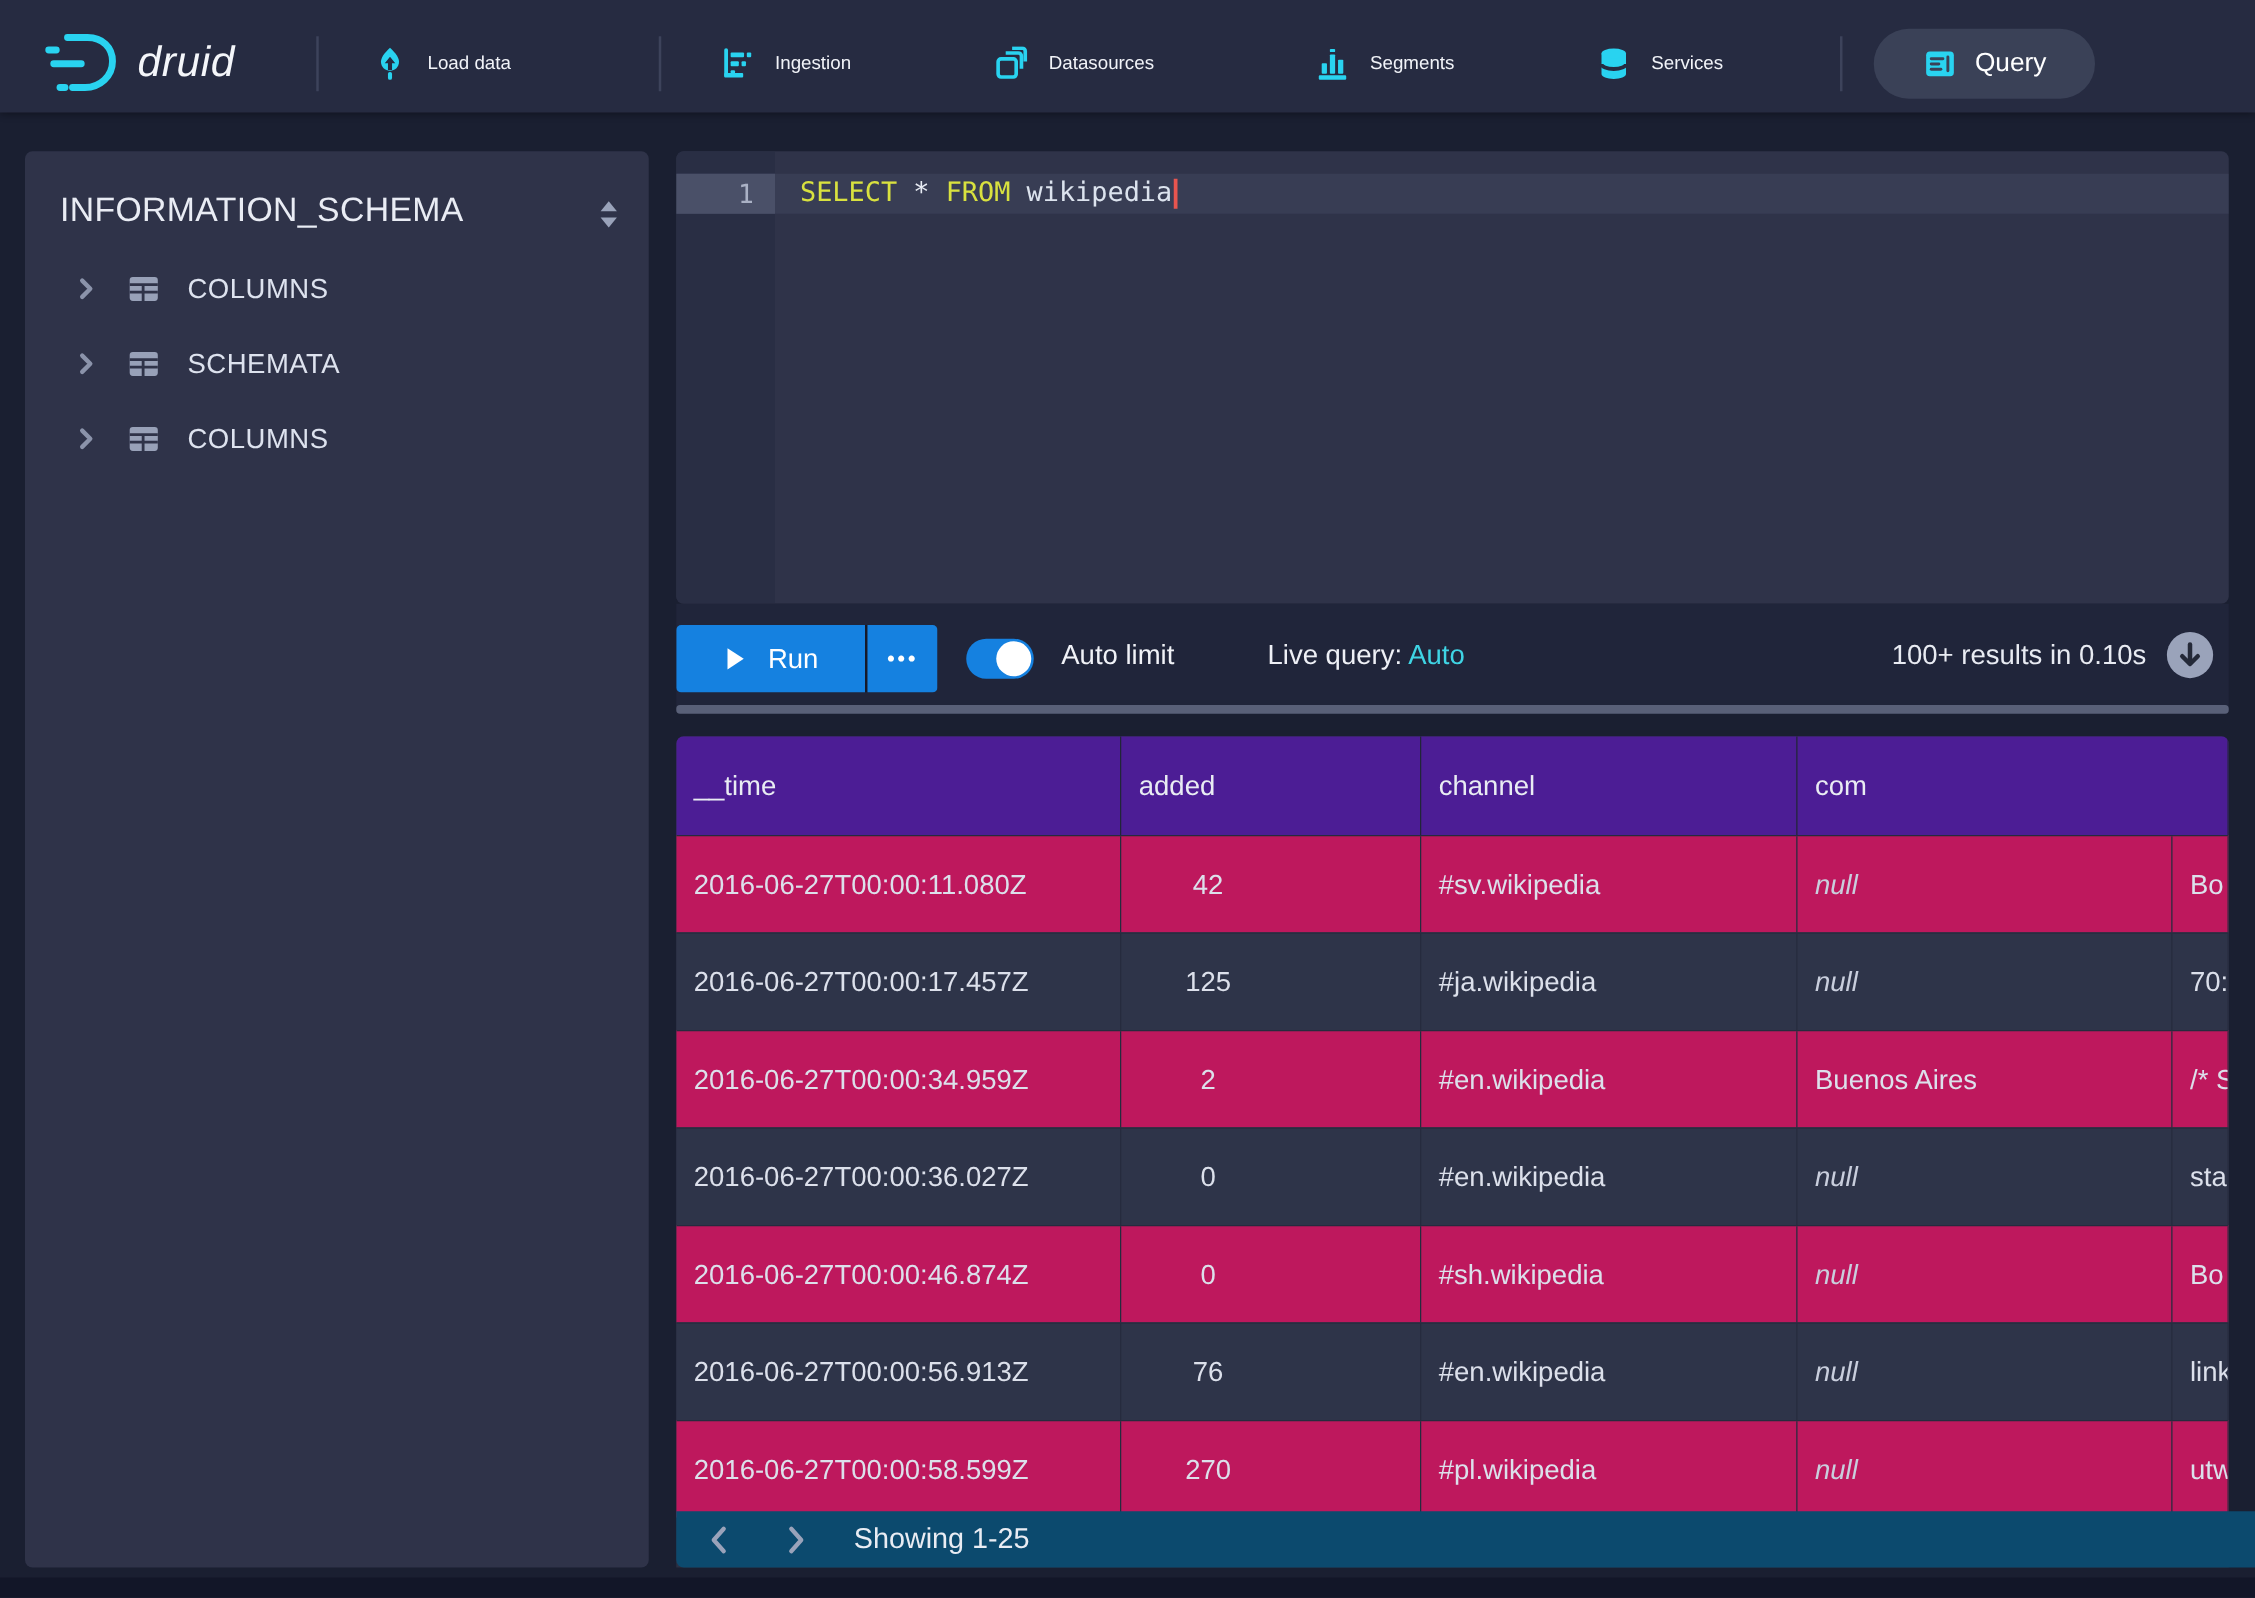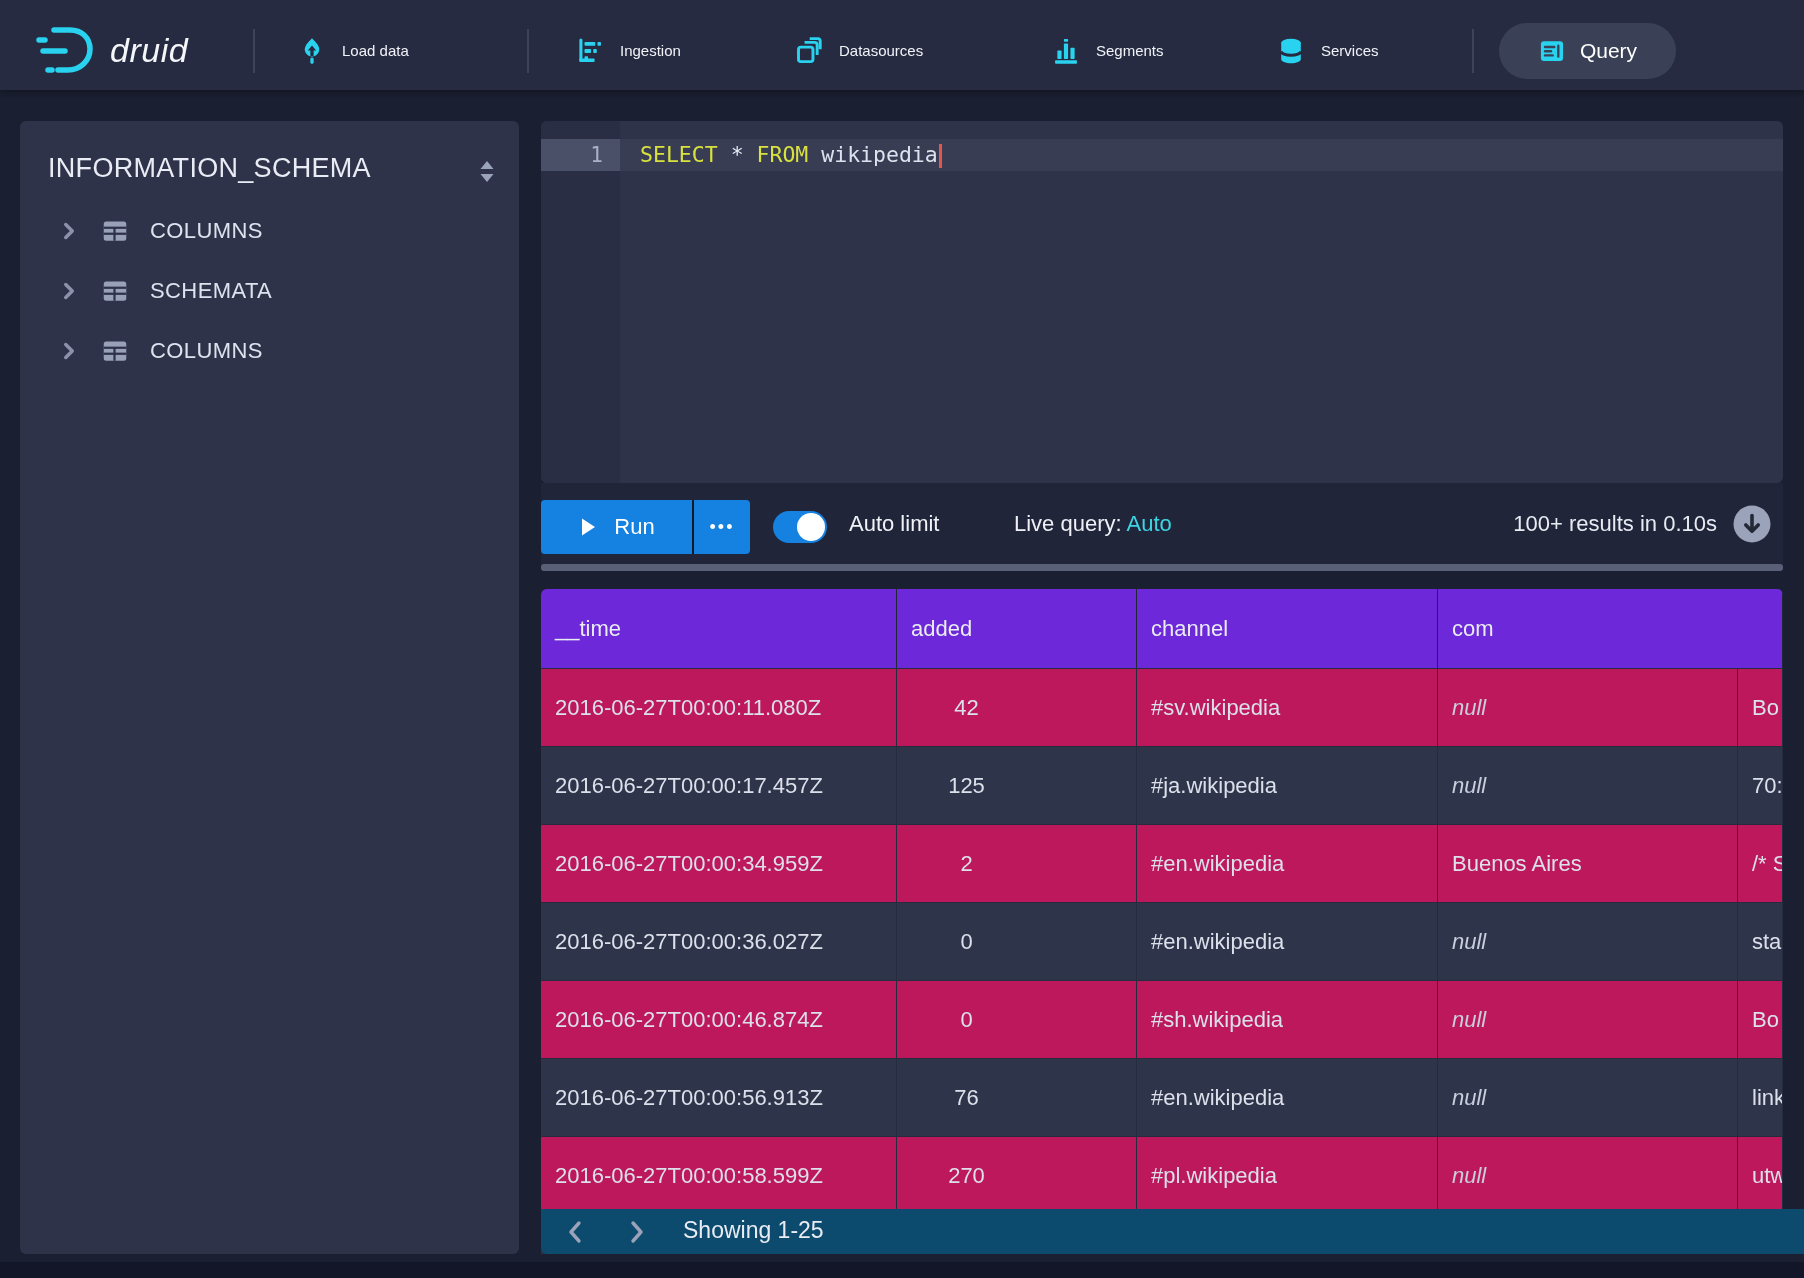--- a/index.html
+++ b/index.html
@@ -53,21 +53,21 @@
   .live-q { position:absolute; left:473px; top:28px; font-size:22px; color:#eef0f6; }
   .live-q .val { color:#3fd4e4; cursor:pointer; }
   .summary { position:absolute; right:66px; top:28px; font-size:22px; color:#e8ebf2; }
   .dl-btn { position:absolute; right:11px; top:21px; cursor:pointer; }
 
   
   .splitter { position:absolute; left:541px; top:564px; width:1242px; height:7px; background:#596078; border-radius:3px; cursor:row-resize; }
 
   
   .results { position:absolute; left:541px; top:589px; width:1242px; height:665px; background:#2b3043; border-radius:6px 6px 0 0; overflow:hidden; }
-  .thead { position:absolute; left:0; top:0; width:100%; height:79px; display:flex; background:#6d28d9; }
+  .thead { position:absolute; left:0; top:0; width:100%; height:79px; display:flex; background:#4c1d95; }
   .th { height:100%; display:flex; align-items:center; padding-left:14px; font-size:22px; color:#e9ecf3; border-right:1px solid #212639; cursor:pointer; overflow:hidden; white-space:nowrap; }
   .tbody { position:absolute; left:0; top:79px; width:100%; }
   .tr { display:flex; height:78px; border-top:1px solid #262b3e; }
   .tr.odd  { background:#be185d; }
   .tr.even { background:#2e3449; }
   .td { height:100%; display:flex; align-items:center; padding-left:14px; font-size:22px; color:#dce0eb; border-right:1px solid #262b3e; cursor:pointer; overflow:hidden; white-space:nowrap; }
   .c0 { width:356px; } .c1 { width:240px; } .c2 { width:301px; } .c3 { width:300px; } .c4 { width:45px; flex:1; }
   .td.c1 { justify-content:center; padding-left:0; padding-right:100px; }
   .td.null-val { font-style:italic; color:#c9cedd; }
 

